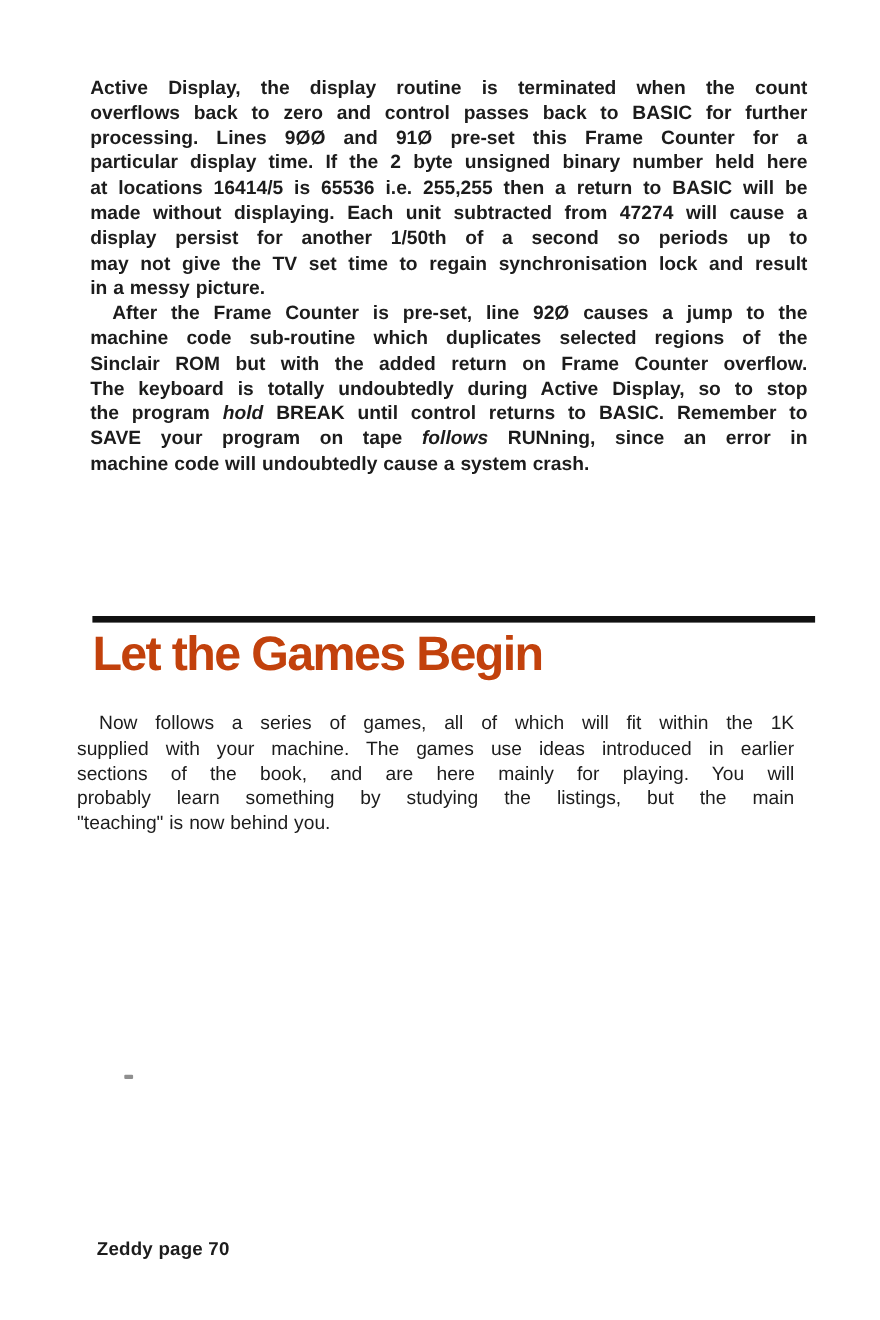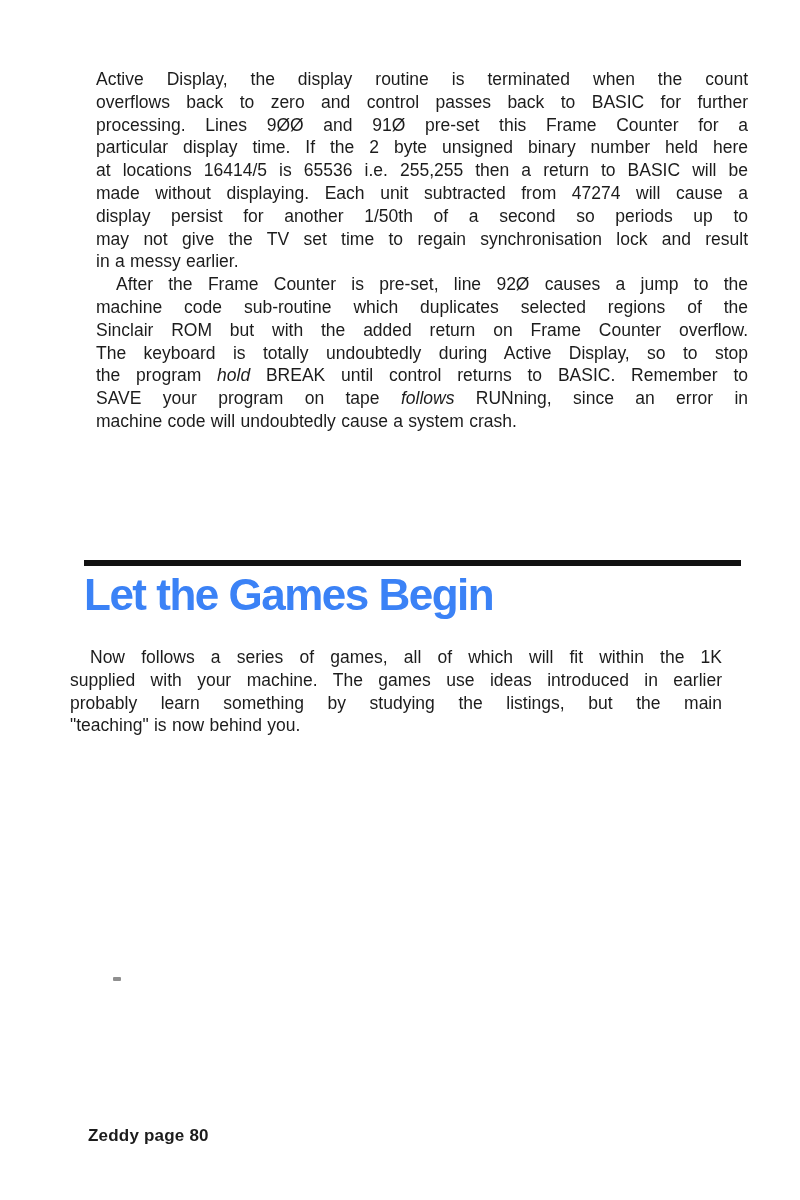--- a/index.html
+++ b/index.html
@@ -10,23 +10,24 @@
   .page {
     position: relative;
     width: 800px;
     height: 1200px;
     background: #ffffff;
     overflow: hidden;
     color: #1c1c1c;
   }
   .column {
     position: absolute;
-    left: 96px;
+    left: 82px;
     top: 68px;
     width: 652px;
+    font-weight: bold;
   }
   .para { margin: 0; padding: 0; }
   .line {
     font-size: 17.5px;
     line-height: 22.8px;
     height: 22.8px;
     color: #1c1c1c;
     overflow: hidden;
     word-spacing: 0.5px;
   }
@@ -53,21 +54,21 @@
   }
   .heading {
     position: absolute;
     left: 84px;
     top: 570px;
     margin: 0;
     font-size: 44px;
     font-weight: 700;
     letter-spacing: -1.5px;
     line-height: 50px;
-    color: #3b82f6;
+    color: #c2410c;
     white-space: nowrap;
     text-align: right;
   }
   .para3 {
     position: absolute;
     left: 70px;
     top: 646px;
     width: 652px;
   }
   .speck {
@@ -98,21 +99,21 @@
 
     <div class="para">
       <div class="line j">Active Display, the display routine is terminated when the count</div>
       <div class="line j">overflows back to zero and control passes back to BASIC for further</div>
       <div class="line j">processing. Lines 9ØØ and 91Ø pre-set this Frame Counter for a</div>
       <div class="line j">particular display time. If the 2 byte unsigned binary number held here</div>
       <div class="line j">at locations 16414/5 is 65536 i.e. 255,255 then a return to BASIC will be</div>
       <div class="line j">made without displaying. Each unit subtracted from 47274 will cause a</div>
       <div class="line j">display persist for another 1/50th of a second so periods up to</div>
       <div class="line j">may not give the TV set time to regain synchronisation lock and result</div>
-      <div class="line l">in a messy earlier.</div>
+      <div class="line l">in a messy picture.</div>
     </div>
 
     <div class="para">
       <div class="line j ind">After the Frame Counter is pre-set, line 92Ø causes a jump to the</div>
       <div class="line j">machine code sub-routine which duplicates selected regions of the</div>
       <div class="line j">Sinclair ROM but with the added return on Frame Counter overflow.</div>
       <div class="line j">The keyboard is totally undoubtedly during Active Display, so to stop</div>
       <div class="line j"><span>the program </span><i>hold</i><span> BREAK until control returns to BASIC. Remember to</span></div>
       <div class="line j"><span>SAVE your program on tape </span><i>follows</i><span> RUNning, since an error in</span></div>
       <div class="line l">machine code will undoubtedly cause a system crash.</div>
@@ -120,21 +121,22 @@
 
   </div>
 
   <div class="rule"></div>
 
   <h1 class="heading">Let the Games Begin</h1>
 
   <div class="para3">
     <div class="line j ind">Now follows a series of games, all of which will fit within the 1K</div>
     <div class="line j">supplied with your machine. The games use ideas introduced in earlier</div>
+    <div class="line j">sections of the book, and are here mainly for playing. You will</div>
     <div class="line j">probably learn something by studying the listings, but the main</div>
     <div class="line l">"teaching" is now behind you.</div>
   </div>
 
   <div class="speck"></div>
 
-  <div class="footer">Zeddy page 80</div>
+  <div class="footer">Zeddy page 70</div>
 
 </div>
 
 </body></html>

